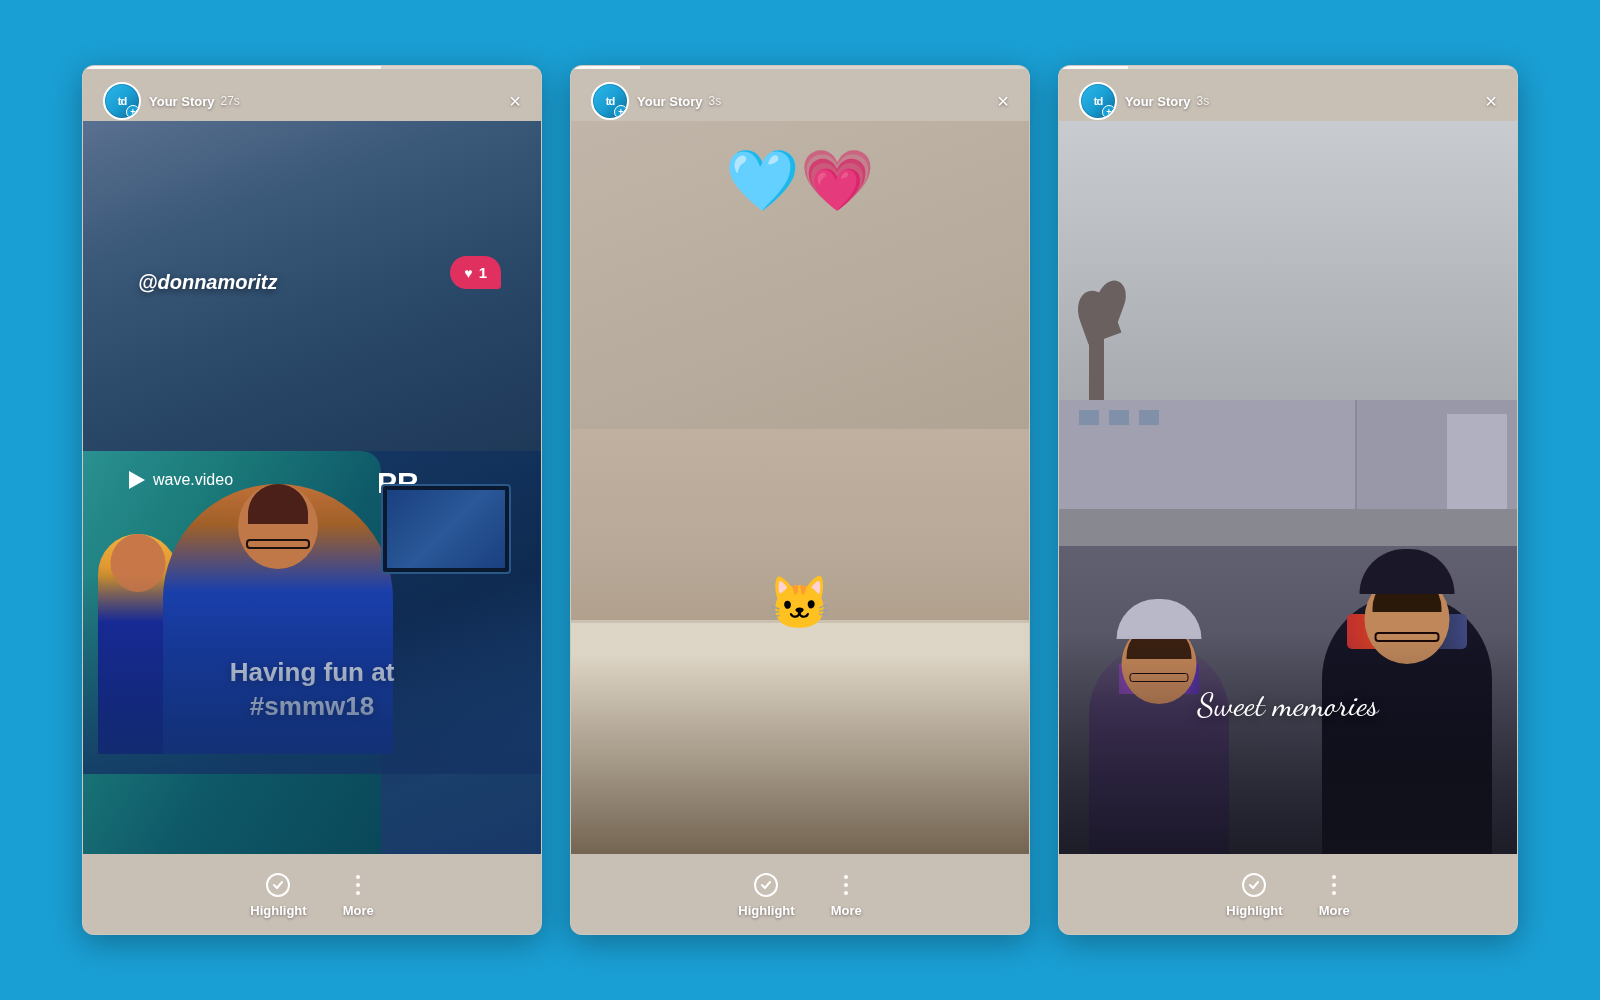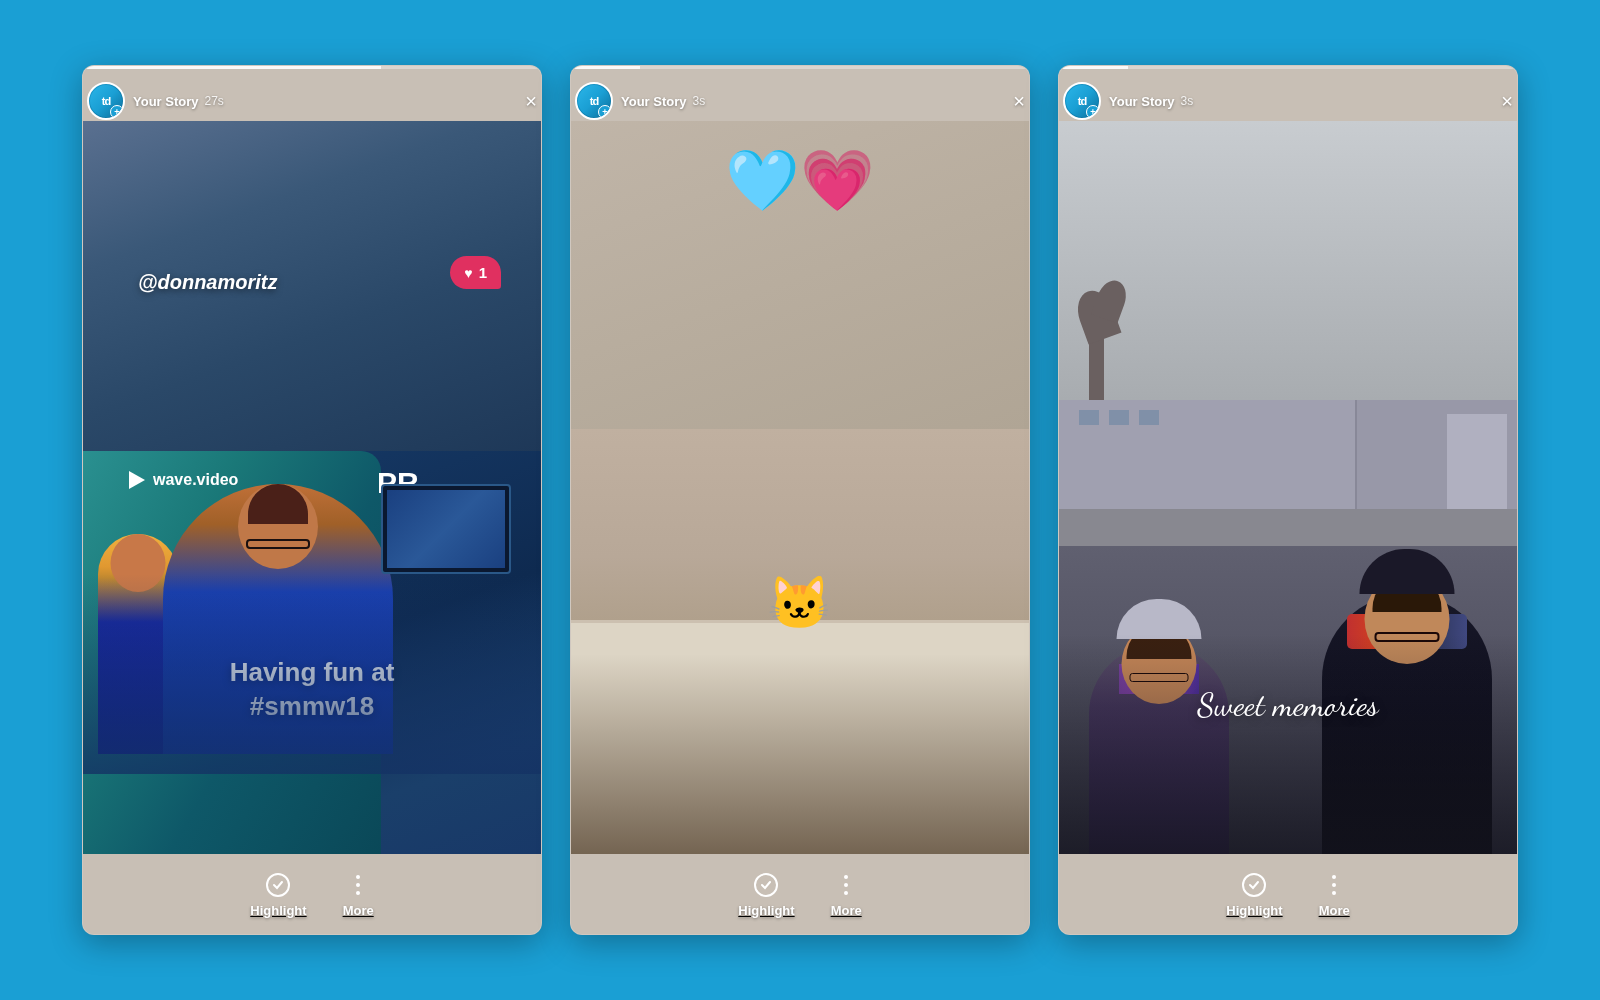--- a/index.html
+++ b/index.html
@@ -45,21 +45,21 @@
     }
 
     
     .story-header {
       position: absolute;
       top: 8px;
       left: 0;
       right: 0;
       display: flex;
       align-items: center;
-      padding: 8px 4px;
+      padding: 8px 20px;
       z-index: 10;
     }
 
     .avatar {
       width: 38px;
       height: 38px;
       border-radius: 50%;
       background: linear-gradient(135deg, #1a9fd4 0%, #0d6e9a 100%);
       border: 2px solid white;
       display: flex;
@@ -223,21 +223,20 @@
     
     .story-actions {
       position: absolute;
       bottom: 0; left: 0; right: 0;
       height: 80px;
       display: flex;
       align-items: center;
       justify-content: center;
       gap: 36px;
       z-index: 10;
-      text-decoration: underline;
     }
 
     .action-btn {
       display: flex;
       flex-direction: column;
       align-items: center;
       gap: 4px;
       cursor: pointer;
     }
 
@@ -314,21 +313,21 @@
   </div>
 
   <div class="full-card-photo">
 
     <div style="position:absolute;top:0;left:0;right:0;height:45%;background:linear-gradient(160deg,#5a7090 0%,#3a5878 30%,#2a4868 60%,#1e3858 100%);"></div>
 
     <div style="position:absolute;top:45%;left:0;right:0;bottom:0;background:linear-gradient(160deg,#1a4070 0%,#143560 20%,#0e2a50 50%,#1a3f6a 80%,#183868 100%);">
 
       <div style="position:absolute;top:0;left:0;width:65%;bottom:0;background:linear-gradient(120deg,#2a9090 0%,#1a7878 30%,#0e5868 60%,#0a4858 100%);border-radius:0 20px 0 0;"></div>
 
-      <div style="position:absolute;top:20px;left:30px;color:white;font-size:16px;font-weight:700;display:flex;align-items:center;gap:8px;z-index:5;padding-left:16px;">
+      <div style="position:absolute;top:20px;left:30px;color:white;font-size:16px;font-weight:400;display:flex;align-items:center;gap:8px;z-index:5;padding-left:16px;">
         <div class="play-triangle"></div>
         <span>wave.video</span>
       </div>
 
       <div style="position:absolute;top:0;right:0;width:38%;bottom:0;background:linear-gradient(180deg,#1a408a 0%,#1030708 50%,#1a3878 100%);overflow:hidden;">
         <span style="position:absolute;top:15px;left:10px;color:white;font-size:30px;font-weight:900;">PR</span>
       </div>
 
       <div class="person-container">
 

